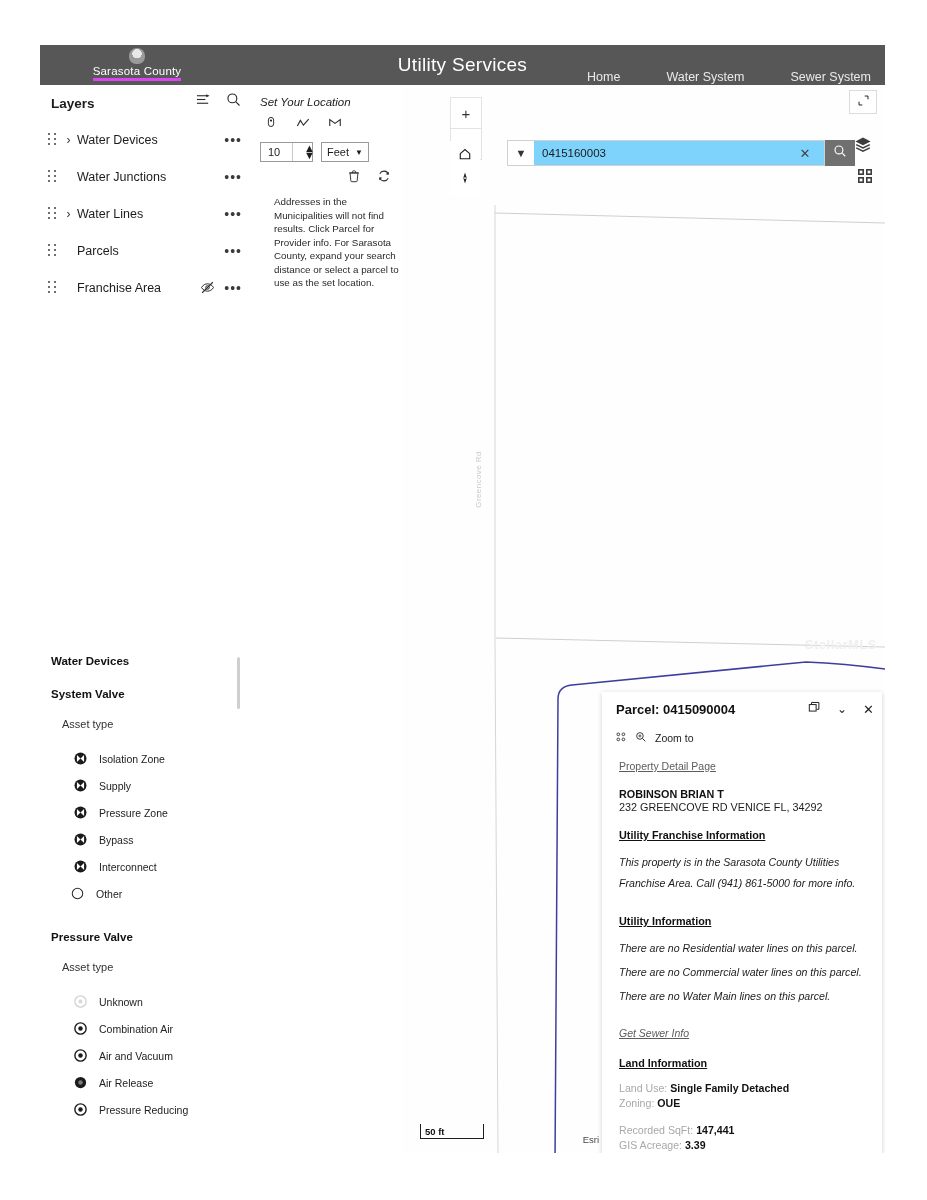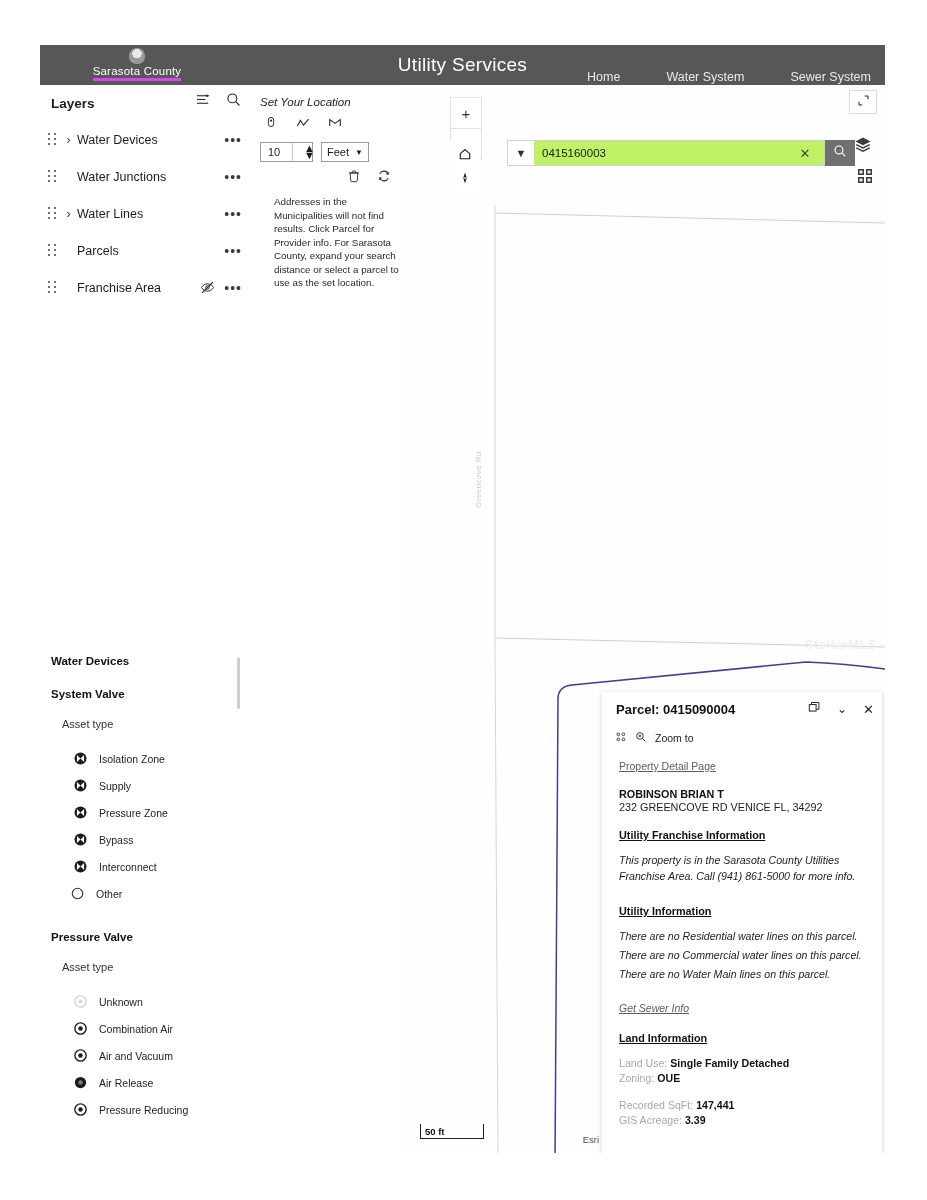--- a/index.html
+++ b/index.html
@@ -157,21 +157,21 @@
   
   .searchwrap{
     position:absolute; left:105px; top:55px; width:348px; height:26px;
     display:flex; align-items:stretch;
   }
   .search-chev{
     width:26px;background:#fff;border:1px solid #d0d0d0;border-right:none;
     display:flex;align-items:center;justify-content:center;font-size:11px;color:#333;cursor:pointer;
   }
   .search-input{
-    flex:1;border:1px solid #d0d0d0;border-left:none;background:#bef264;
+    flex:1;border:1px solid #d0d0d0;border-left:none;background:#7dd3fc;
     display:flex;align-items:center;padding:0 8px;font-size:11.5px;color:#1a1a1a;
   }
   .search-clear{
     width:22px;display:flex;align-items:center;justify-content:center;
     font-size:13px;color:#444;cursor:pointer;
   }
   .search-go{
     width:30px;background:#707070;display:flex;align-items:center;justify-content:center;cursor:pointer;
   }
 
@@ -219,21 +219,21 @@
   .pop-body{padding:6px 14px 0 17px;}
   .plink{
     font-size:10.5px;color:#5c5c5c;text-decoration:underline;display:inline-block;
     margin:4px 0 0 0;cursor:pointer;
   }
   .owner{font-size:10.8px;font-weight:700;color:#111;margin-top:14px;}
   .addr{font-size:10.8px;color:#1c1c1c;margin-top:1px;}
   .sec-h{
     font-size:10.8px;font-weight:700;color:#111;text-decoration:underline;margin-top:16px;
   }
-  .ital{font-size:10.6px;font-style:italic;color:#1c1c1c;line-height:16px;margin-top:11px;}
+  .ital{font-size:10.6px;font-style:italic;color:#1c1c1c;line-height:21px;margin-top:11px;}
   .ital.tight{margin-top:3px;}
   .kv{font-size:10.6px;margin-top:12px;line-height:15px;}
   .kv .k{color:#a8a8a8;}
   .kv .v{color:#111;font-weight:700;}
   .kv2{font-size:10.6px;line-height:15px;}
 </style>
 </head>
 <body>
 
 <div id="app">

